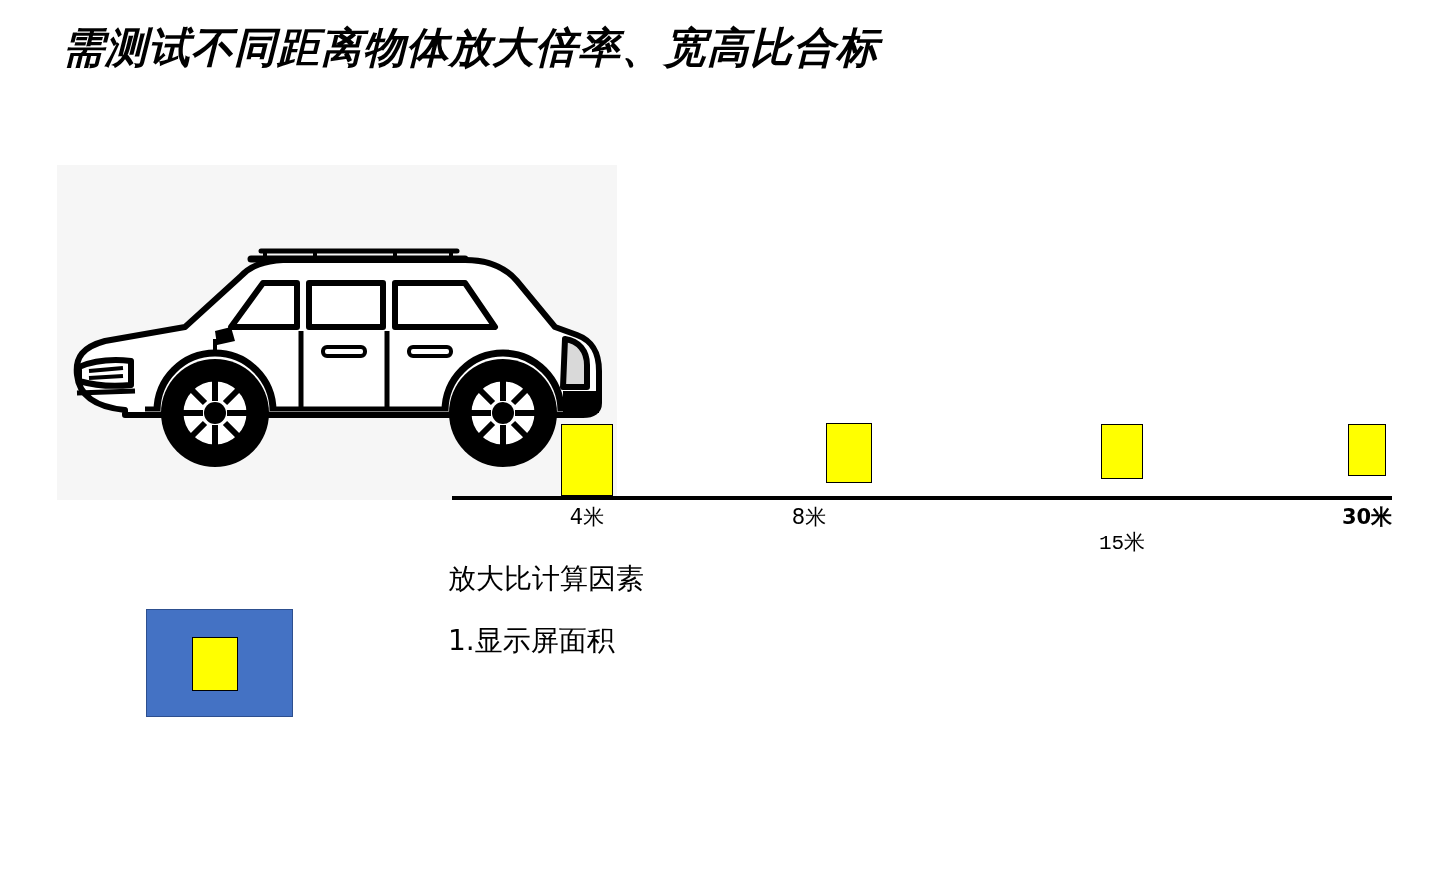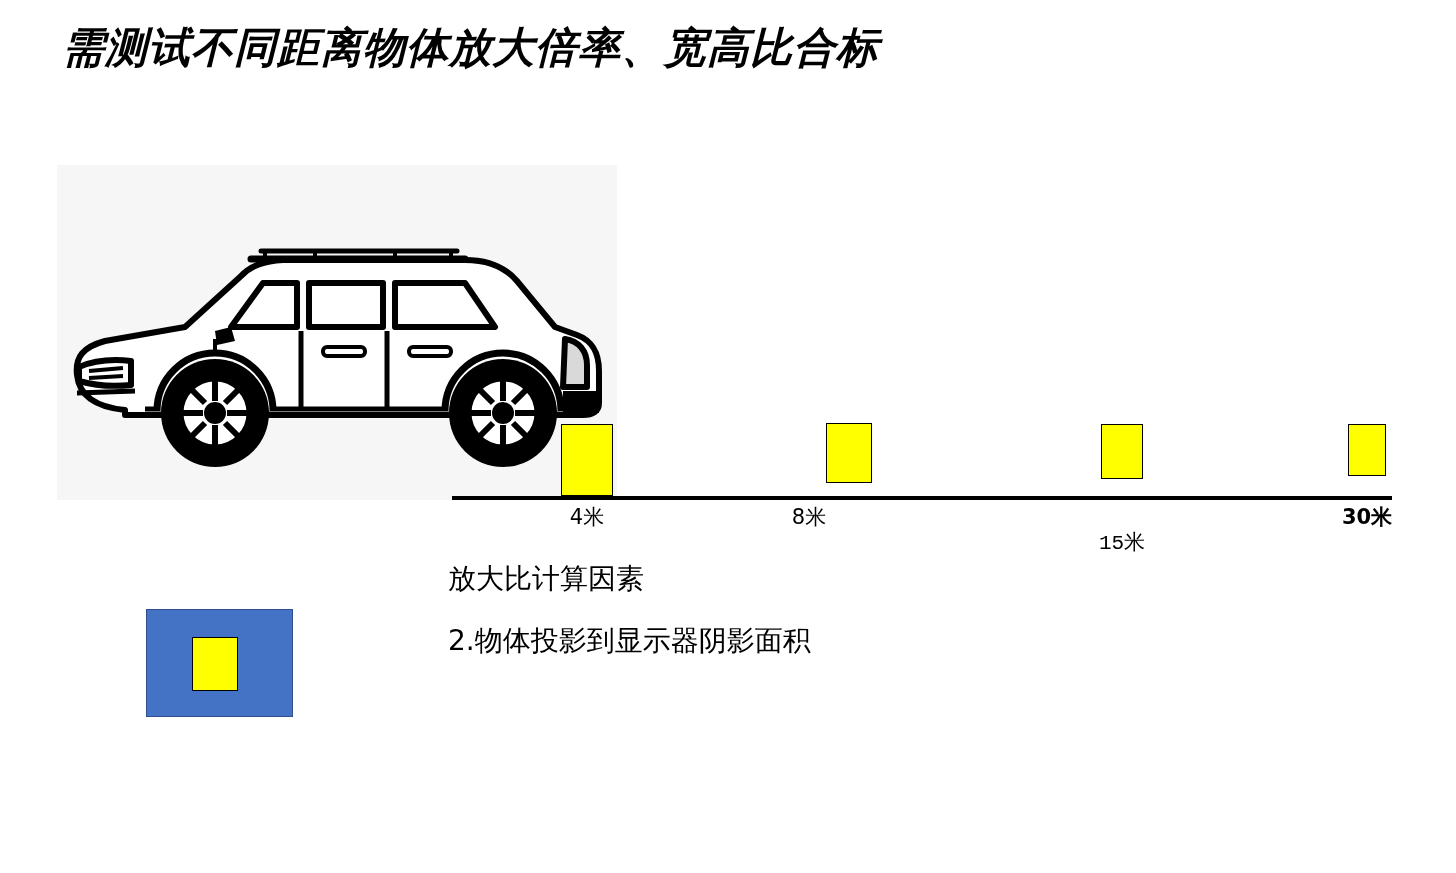--- a/index.html
+++ b/index.html
@@ -187,14 +187,14 @@
   <div class="marker" style="left:1348px; top:424px; width:38px; height:52px;"></div>
   <div class="marker-label" style="left:1325px; top:503px; width:84px;font-weight:bold;">30米</div>
 </div>
 
 <div id="display-box">
   <div id="display-object"></div>
 </div>
 
 <div id="factors">
   <div class="line">放大比计算因素</div>
-  <div class="line">2.物体投影到显示器阴影面积</div>
+  <div class="line">1.显示屏面积</div>
 </div>
 
 </body></html>

